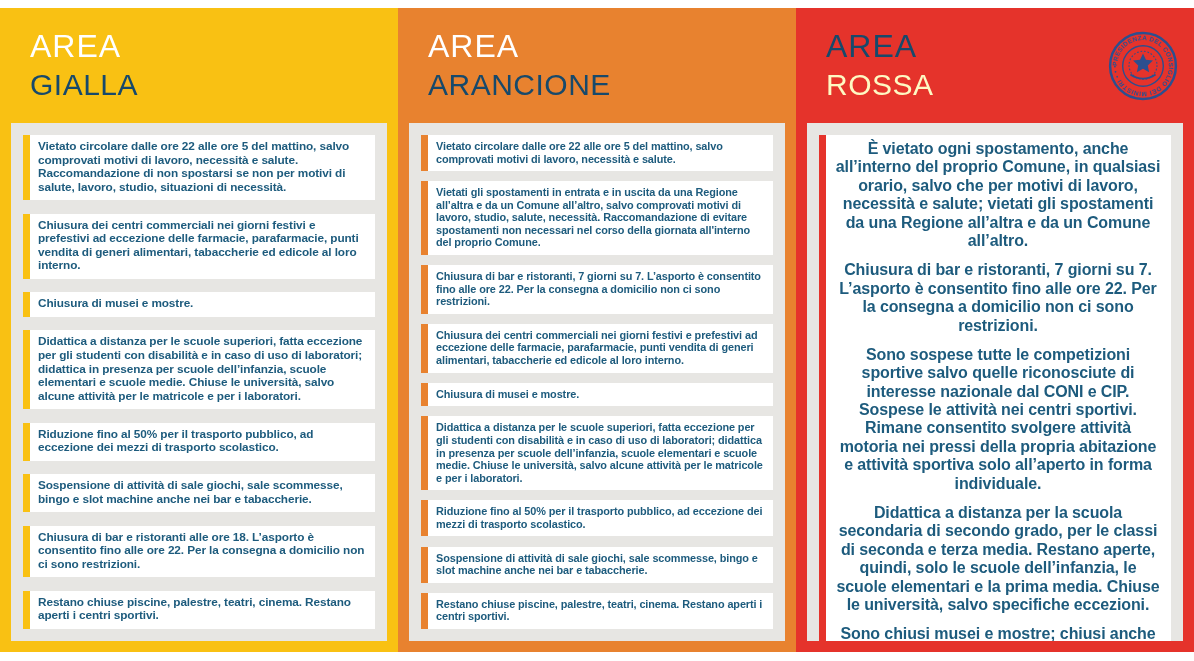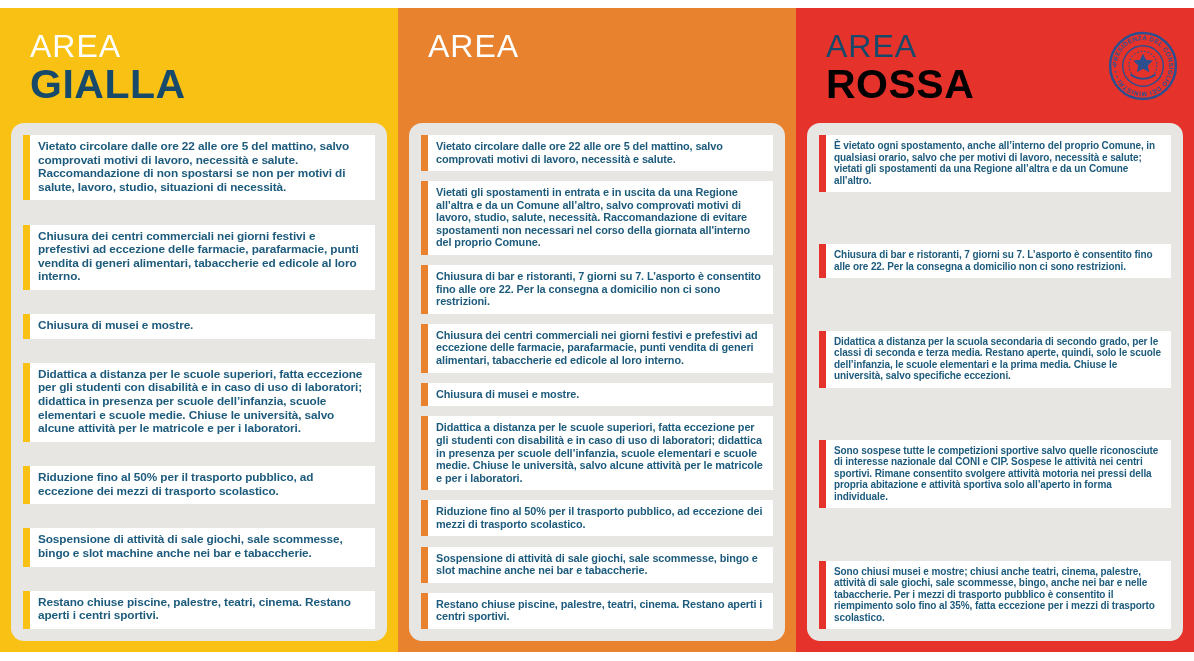--- a/index.html
+++ b/index.html
@@ -31,51 +31,50 @@
   }
   .title { line-height: 1; }
   .t1 {
     font-size: 32px;
     font-weight: 400;
     letter-spacing: 1px;
     color: #ffffff;
     line-height: 34px;
   }
   .t2 {
-    font-size: 41px;
-    font-weight: 700;
+    font-size: 30px;
+    font-weight: 400;
     letter-spacing: 0.5px;
     color: var(--title-dark);
     line-height: 43px;
   }
   .zone-rossa .t1 { color: var(--title-dark); }
-  .zone-rossa .t2 { color: #000000; }
+  .zone-rossa .t2 { color: #fef9c3; }
 
   .panel {
     flex: 1;
     margin: 0 11px 11px 11px;
     background: #e7e6e3;
     padding: 12px;
     display: flex;
     flex-direction: column;
     justify-content: space-between;
     overflow: hidden;
-    border-radius: 13px;
   }
   .card {
     background: #ffffff;
     border-left: 7px solid var(--zc);
     padding: 5px 9px 6px 8px;
     color: #1d5b7d;
     font-weight: 700;
   }
   .card p { margin: 0; }
   .zone-gialla    .card { font-size: 11.8px; line-height: 1.15; letter-spacing: -0.1px; }
   .zone-arancione .card { font-size: 10.9px; line-height: 1.15; letter-spacing: -0.1px; }
-  .zone-rossa     .card { font-size: 10px; line-height: 1.15; letter-spacing: -0.1px; }
+  .zone-rossa     .card { font-size: 16px; line-height: 1.15; letter-spacing: -0.1px; text-align: center; }
 
   .seal { flex: 0 0 auto; margin-top: 2px; }
 </style>
 </head>
 <body>
 
 <div class="board" style="--title-dark:#17496B;">
 
   <section class="zone zone-gialla" style="--zc: #F9C113;">
     <header class="zone-header">
@@ -102,31 +101,35 @@
   </div>
 
   <div class="card">
     <p class="card-text">Riduzione fino al 50% per il trasporto pubblico, ad eccezione dei mezzi di trasporto scolastico.</p>
   </div>
 
   <div class="card">
     <p class="card-text">Sospensione di attività di sale giochi, sale scommesse, bingo e slot machine anche nei bar e tabaccherie.</p>
   </div>
 
+  <div class="card">
+    <p class="card-text">Chiusura di bar e ristoranti alle ore 18. L’asporto è consentito fino alle ore 22. Per la consegna a domicilio non ci sono restrizioni.</p>
+  </div>
 
   <div class="card">
     <p class="card-text">Restano chiuse piscine, palestre, teatri, cinema. Restano aperti i centri sportivi.</p>
   </div>
 </div>
   </section>
 
   <section class="zone zone-arancione" style="--zc: #E8822F;">
     <header class="zone-header">
       <div class="title">
         <div class="t1">AREA</div>
+        <div class="t2">ARANCIONE</div>
       </div>
     </header>
     <div class="panel">
   <div class="card">
     <p class="card-text">Vietato circolare dalle ore 22 alle ore 5 del mattino, salvo comprovati motivi di lavoro, necessità e salute.</p>
   </div>
 
   <div class="card">
     <p class="card-text">Vietati gli spostamenti in entrata e in uscita da una Regione all’altra e da un Comune all’altro, salvo comprovati motivi di lavoro, studio, salute, necessità. Raccomandazione di evitare spostamenti non necessari nel corso della giornata all'interno del proprio Comune.</p>
   </div>
@@ -186,26 +189,26 @@
     <p class="card-text">È vietato ogni spostamento, anche all’interno del proprio Comune, in qualsiasi orario, salvo che per motivi di lavoro, necessità e salute; vietati gli spostamenti da una Regione all’altra e da un Comune all’altro.</p>
   </div>
 
   <div class="card">
     <p class="card-text">Chiusura di bar e ristoranti, 7 giorni su 7. L’asporto è consentito fino alle ore 22. Per la consegna a domicilio non ci sono restrizioni.</p>
   </div>
 
 
 
   <div class="card">
+    <p class="card-text">Sono sospese tutte le competizioni sportive salvo quelle riconosciute di interesse nazionale dal CONI e CIP. Sospese le attività nei centri sportivi. Rimane consentito svolgere attività motoria nei pressi della propria abitazione e attività sportiva solo all’aperto in forma individuale.</p>
+  </div>
+
+  <div class="card">
     <p class="card-text">Didattica a distanza per la scuola secondaria di secondo grado, per le classi di seconda e terza media. Restano aperte, quindi, solo le scuole dell’infanzia, le scuole elementari e la prima media. Chiuse le università, salvo specifiche eccezioni.</p>
   </div>
 
   <div class="card">
-    <p class="card-text">Sono sospese tutte le competizioni sportive salvo quelle riconosciute di interesse nazionale dal CONI e CIP. Sospese le attività nei centri sportivi. Rimane consentito svolgere attività motoria nei pressi della propria abitazione e attività sportiva solo all’aperto in forma individuale.</p>
-  </div>
-
-  <div class="card">
     <p class="card-text">Sono chiusi musei e mostre; chiusi anche teatri, cinema, palestre, attività di sale giochi, sale scommesse, bingo, anche nei bar e nelle tabaccherie. Per i mezzi di trasporto pubblico è consentito il riempimento solo fino al 35%, fatta eccezione per i mezzi di trasporto scolastico.</p>
   </div>
 </div>
   </section>
 
 </div>
 
 </body></html>

